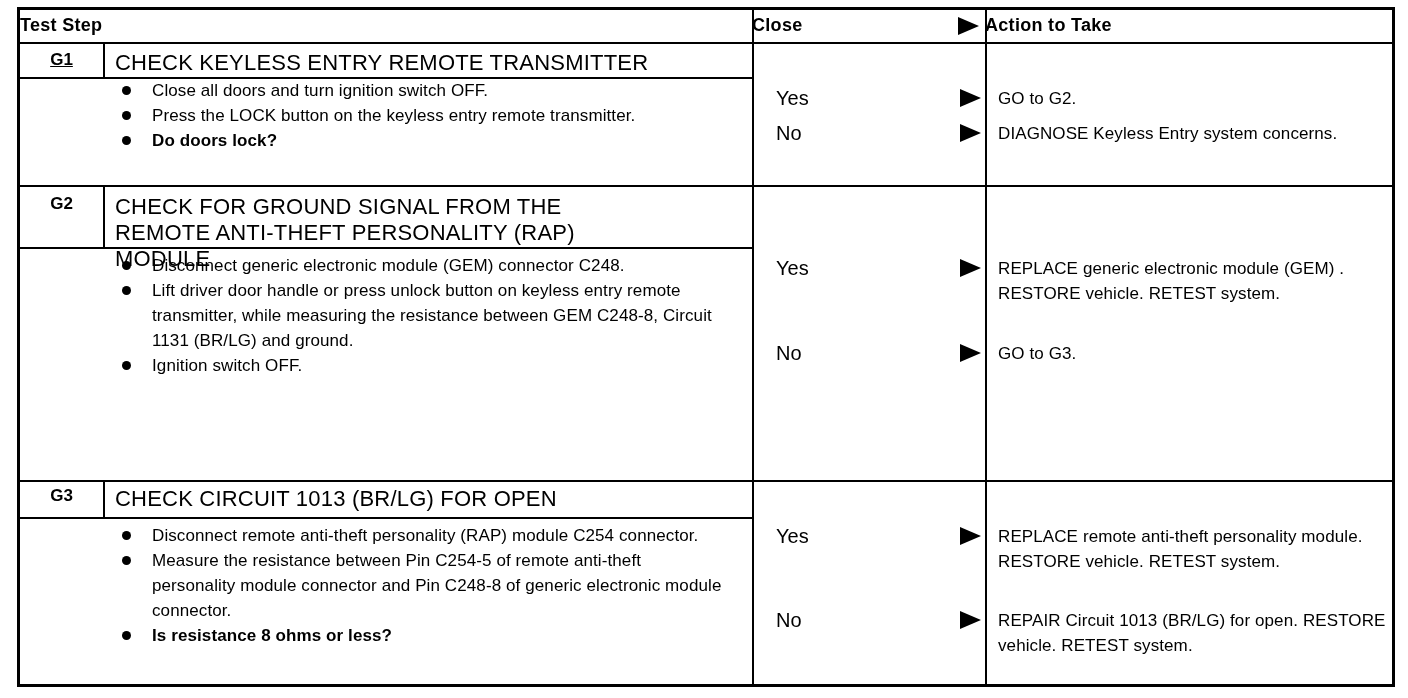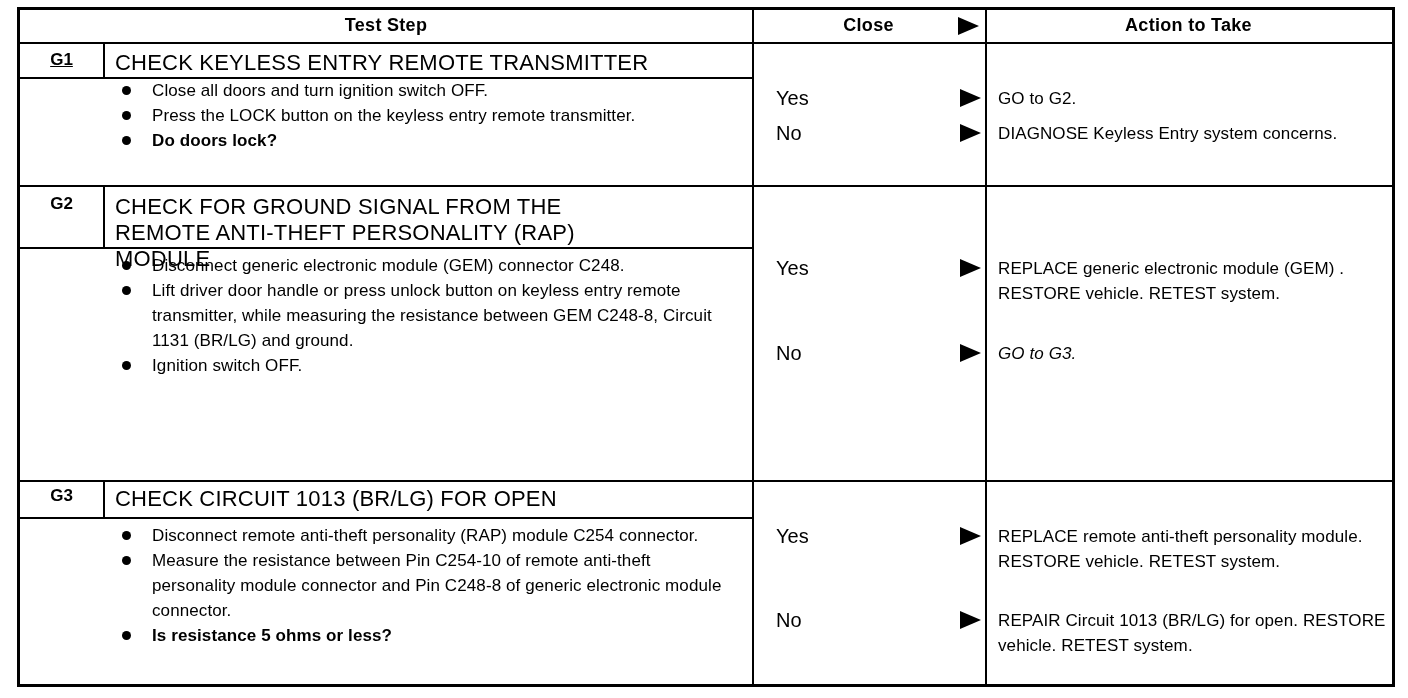--- a/index.html
+++ b/index.html
@@ -15,21 +15,21 @@
     border:3px solid #000;background:#fff;
   }
   
   .hline{position:absolute;left:0;width:100%;height:2px;background:#000;}
   .hline.short{width:732px;}
   .vline{position:absolute;top:0;width:2px;height:100%;background:#000;}
   .vline.idseg{left:83px;height:auto;}
   .v-desc-result{left:732px;}
   .v-result-action{left:965px;}
   
-  .hdr{position:absolute;top:5px;font-weight:bold;font-size:18px;text-align:center;letter-spacing:.3px;}
+  .hdr{position:absolute;top:5px;font-weight:bold;font-size:18px;letter-spacing:.3px;}
   .hdr-teststep{left:0;width:732px;}
   .hdr-result{left:732px;width:233px;}
   .hdr-action{left:965px;width:407px;}
   
   .idcell{position:absolute;left:0;width:83px;text-align:center;font-weight:bold;font-size:17px;}
   .titlecell{position:absolute;left:95px;font-size:22px;line-height:26px;letter-spacing:.2px;}
   .bullets{position:absolute;left:100px;width:606px;margin:0;padding:0;list-style:none;}
   .bullets li{position:relative;padding-left:32px;font-size:17px;line-height:25px;letter-spacing:.1px;}
   .bullets li::before{content:"";position:absolute;left:2px;top:8px;width:9px;height:9px;border-radius:50%;background:#000;}
   .bullets li.q{font-weight:bold;}
@@ -96,28 +96,28 @@
   </ul>
   <div class="resrow" style="top:246px;">
     <div class="lbl">Yes</div>
     <span class="arrow"></span>
   </div>
   <div class="resrow" style="top:331px;">
     <div class="lbl">No</div>
     <span class="arrow"></span>
   </div>
   <div class="actionrow" style="top:246px;">REPLACE generic electronic module (GEM) . RESTORE vehicle. RETEST system.</div>
-  <div class="actionrow" style="top:331px;font-style:italic;">GO to G3.</div>
+  <div class="actionrow" style="top:331px;">GO to G3.</div>
 
   <div class="idcell" style="top:476px;">G3</div>
   <div class="titlecell" style="top:476px;width:620px;">CHECK CIRCUIT 1013 (BR/LG) FOR OPEN</div>
   <ul class="bullets" style="top:513px;">
     <li>Disconnect remote anti-theft personality (RAP) module C254 connector.</li>
-    <li>Measure the resistance between Pin C254-10 of remote anti-theft personality module connector and Pin C248-8 of generic electronic module connector.</li>
-    <li class="q">Is resistance 5 ohms or less?</li>
+    <li>Measure the resistance between Pin C254-5 of remote anti-theft personality module connector and Pin C248-8 of generic electronic module connector.</li>
+    <li class="q">Is resistance 8 ohms or less?</li>
   </ul>
   <div class="resrow" style="top:514px;">
     <div class="lbl">Yes</div>
     <span class="arrow"></span>
   </div>
   <div class="resrow" style="top:598px;">
     <div class="lbl">No</div>
     <span class="arrow"></span>
   </div>
   <div class="actionrow" style="top:514px;">REPLACE remote anti-theft personality module. RESTORE vehicle. RETEST system.</div>

